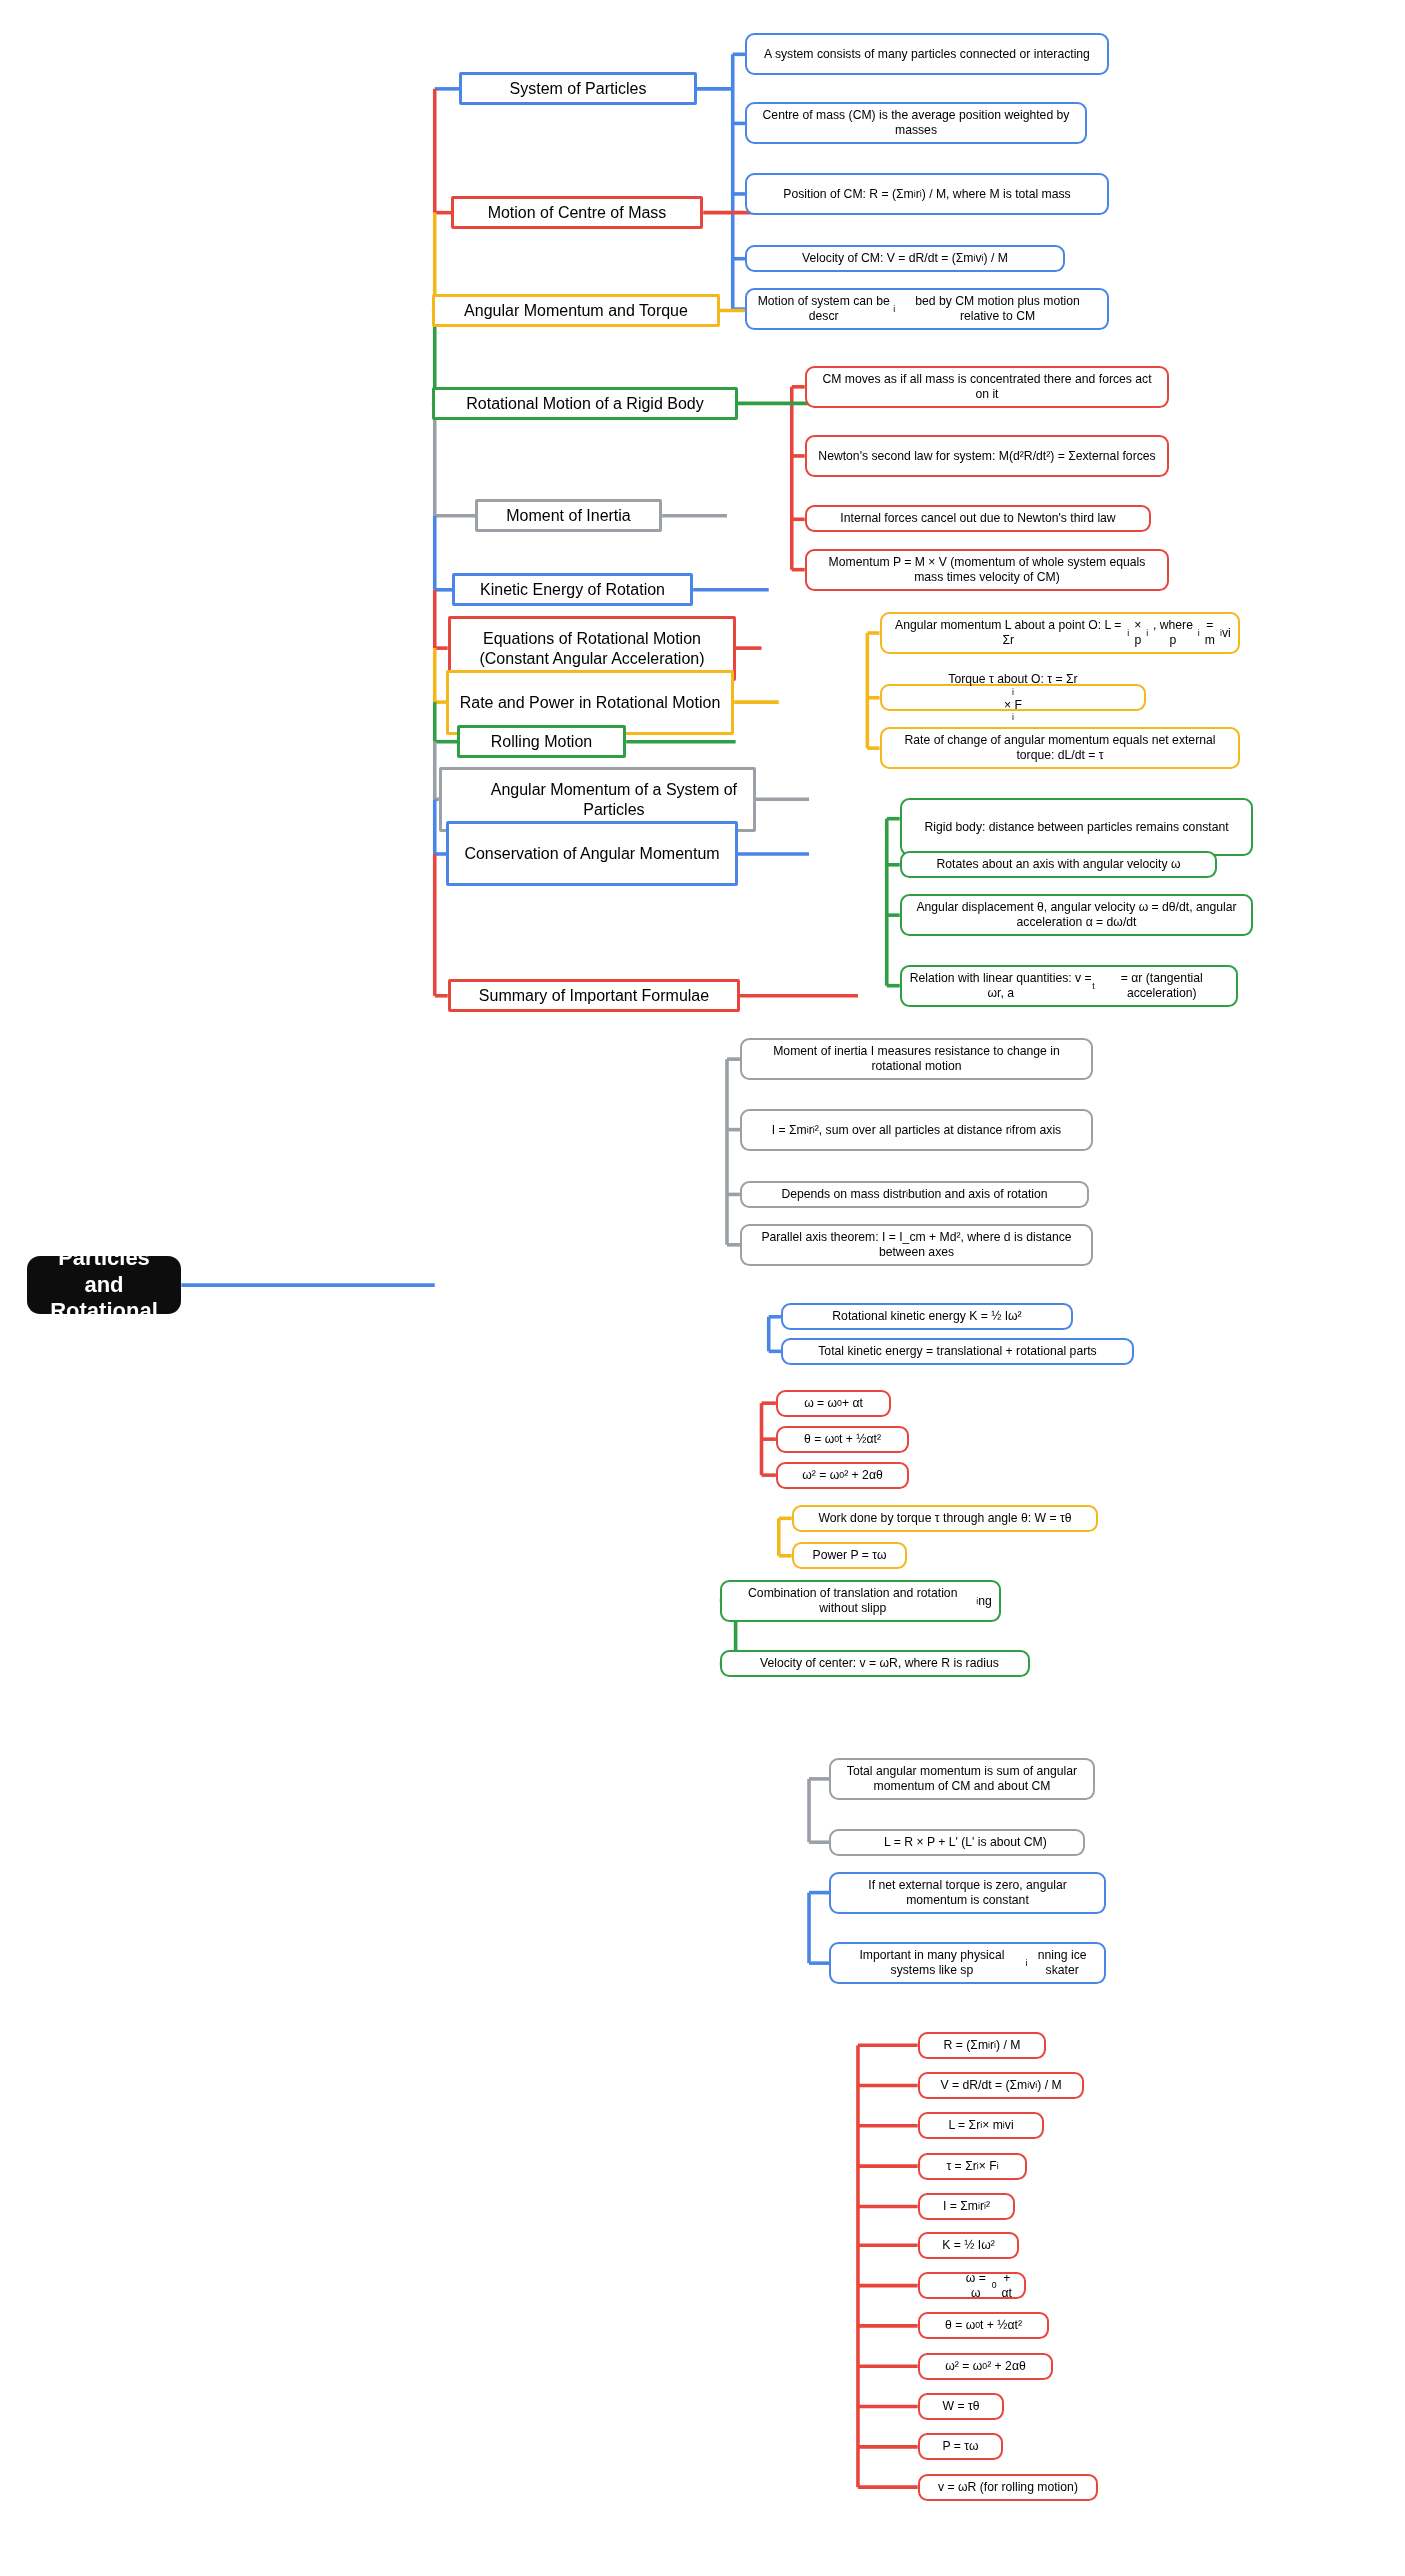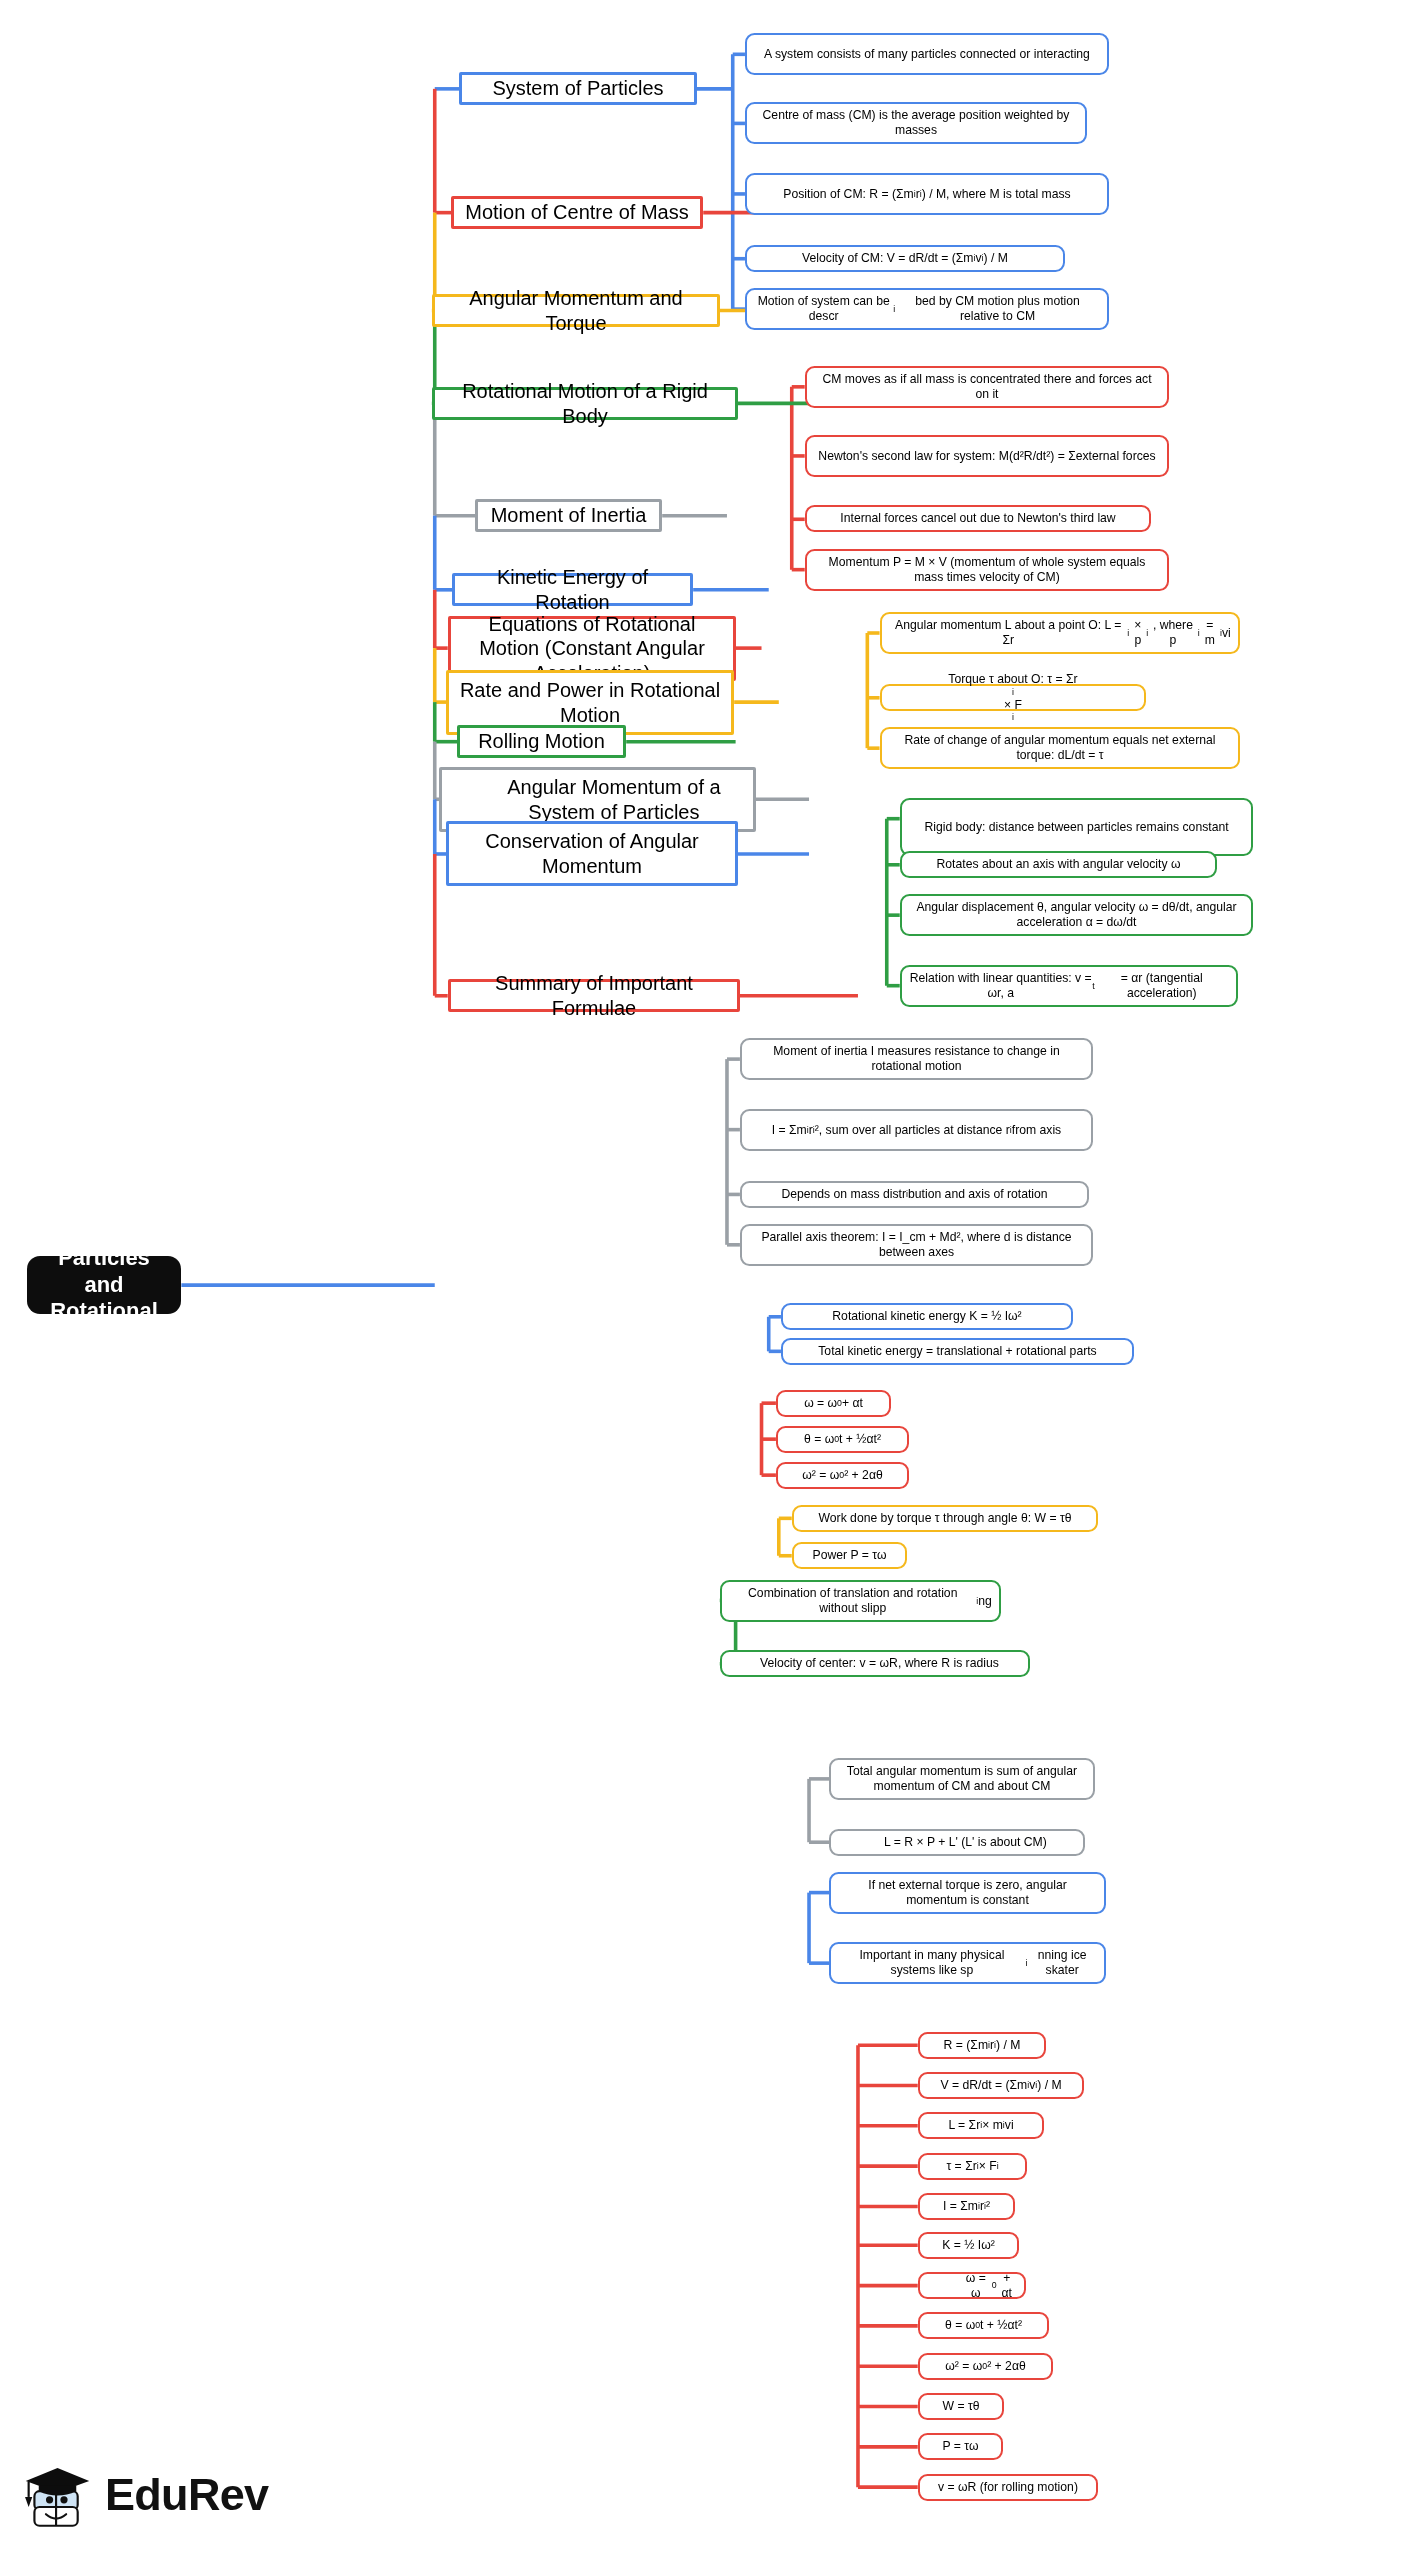--- a/index.html
+++ b/index.html
@@ -53,21 +53,21 @@
     border: none;
     line-height: 1.2;
     padding: 5.8px 10px;
   }
 
   
   .branch {
     border-width: 3.6px;
     border-style: solid;
     border-radius: 2px;
-    font-size: 20px;
+    font-size: 16px;
     font-weight: normal;
   }
 
   
   .leaf {
     border-width: 2.9px;
     border-style: solid;
     border-radius: 9.4px;
     font-size: 12.2px;
   }
@@ -257,36 +257,14 @@
       <div class="node leaf c-red" style="left: 918px; top: 2232px; width: 101px; height: 27px;">K = ½ Iω²</div>
       <div class="node leaf c-red" style="left: 918px; top: 2272px; width: 108px; height: 27px; padding-left: 40px;">ω = ω<sub>0</sub> + αt</div>
       <div class="node leaf c-red" style="left: 918px; top: 2312px; width: 131px; height: 27px;">θ = ω<sub>0</sub>t + ½αt²</div>
       <div class="node leaf c-red" style="left: 918px; top: 2353px; width: 135px; height: 27px;">ω² = ω<sub>0</sub>² + 2αθ</div>
       <div class="node leaf c-red" style="left: 918px; top: 2393px; width: 86px; height: 27px;">W = τθ</div>
       <div class="node leaf c-red" style="left: 918px; top: 2433px; width: 85px; height: 27px;">P = τω</div>
       <div class="node leaf c-red" style="left: 918px; top: 2474px; width: 180px; height: 27px;">v = ωR (for rolling motion)</div>
       <div class="node branch c-red" style="left: 448px; top: 979px; width: 292px; height: 33px;">Summary of Important Formulae</div>
     </div>
 
-  <div id="logo">
-    <div class="mark">
-      <svg viewBox="0 0 104 104" width="75" height="75">
-
-        <rect x="20" y="46" width="60" height="26" rx="7" fill="#cfe4f5" stroke="#111" stroke-width="3"></rect>
-        <rect x="20" y="68" width="60" height="26" rx="7" fill="#fff" stroke="#111" stroke-width="3"></rect>
-        <line x1="50" y1="46" x2="50" y2="94" stroke="#111" stroke-width="3"></line>
-
-        <circle cx="41" cy="58" r="5" fill="#111"></circle>
-        <circle cx="61" cy="58" r="5" fill="#111"></circle>
-
-        <path d="M36 78 Q50 90 64 78" fill="none" stroke="#111" stroke-width="3" stroke-linecap="round"></path>
-
-        <path d="M8 32 L52 14 L96 32 L52 48 Z" fill="#0d0d0d"></path>
-        <path d="M26 38 L26 46 Q52 58 78 46 L78 38" fill="#0d0d0d"></path>
-
-        <path d="M12 33 L12 54" stroke="#0d0d0d" stroke-width="3" fill="none"></path>
-        <path d="M7 54 L17 54 L12 68 Z" fill="#0d0d0d"></path>
-      </svg>
-    </div>
-    <div class="logo-text">EduRev</div>
-  </div>
 </div>
 
 
 </body></html>

